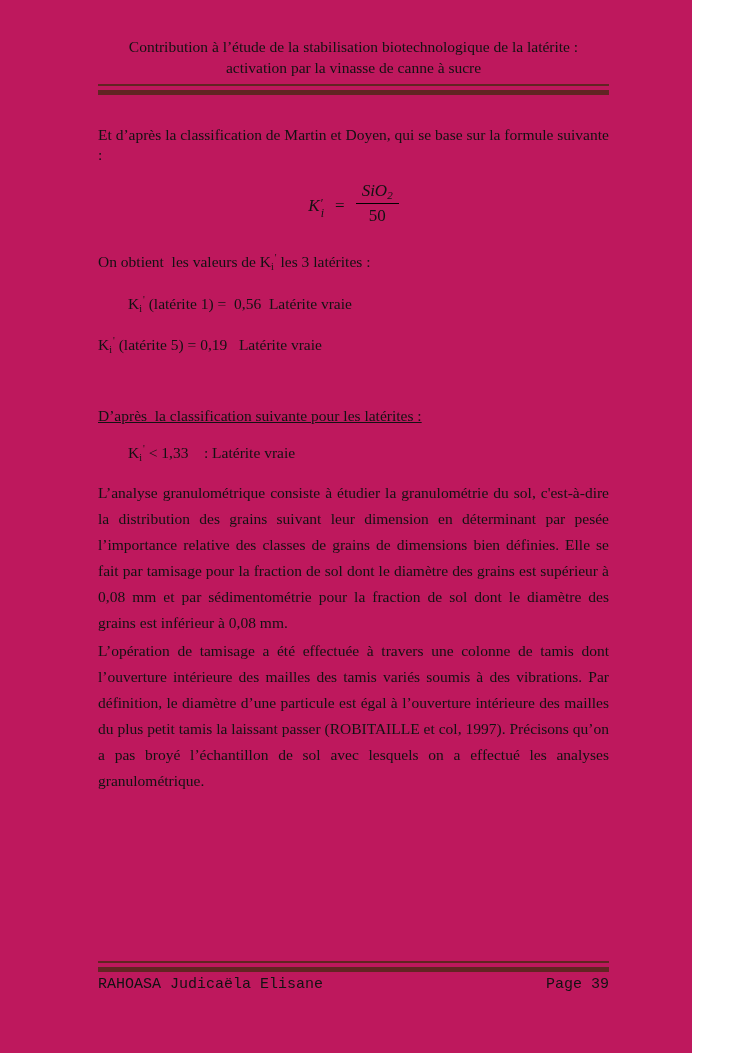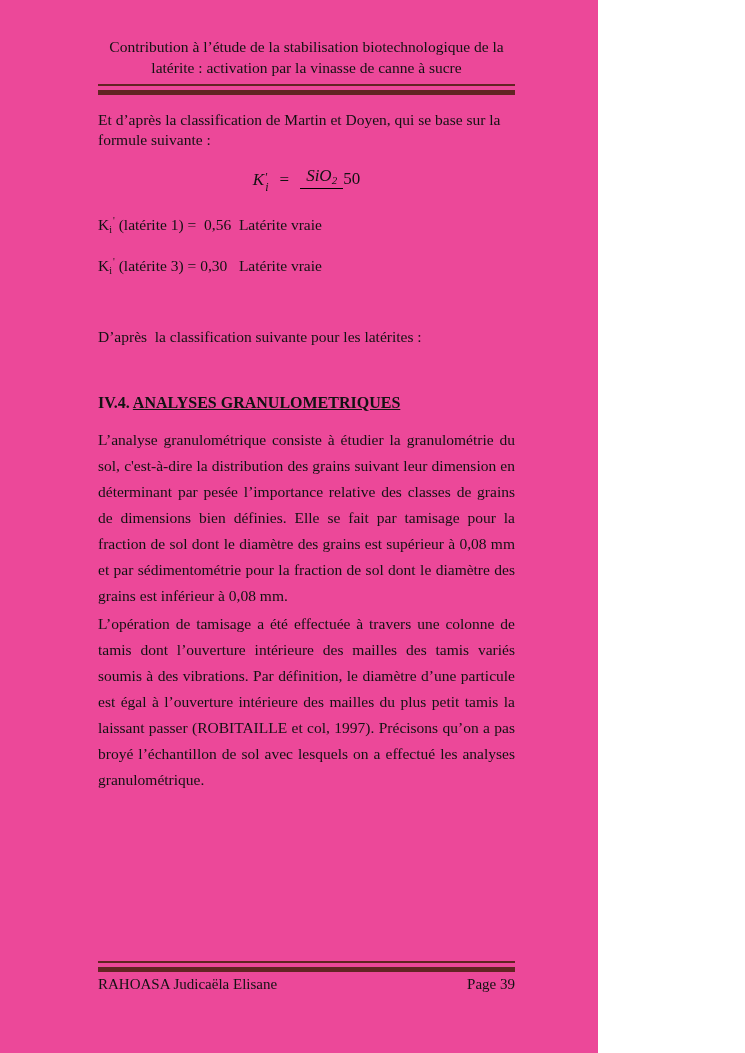--- a/index.html
+++ b/index.html
@@ -9,23 +9,23 @@
   }
   body {
     width: 745px;
     height: 1053px;
     overflow: hidden;
     font-family: "Liberation Serif", "DejaVu Serif", serif;
     color: #121212;
   }
   .page {
     position: relative;
-    width: 598px;
+    width: 692px;
     height: 1053px;
-    background: #ec4899;
+    background: #be185d;
   }
   .content {
     padding: 36px 83px 0 98px;
   }
 
   
   .header-title {
     text-align: center;
     font-size: 15.5px;
     line-height: 21px;
@@ -33,32 +33,32 @@
   }
   .rule {
     height: 4px;                       
     border-top: 2px solid #622423;     
     border-bottom: 5px solid #622423;  
   }
   .rule-header { margin-top: 6px; }
 
   
   .intro {
-    margin: 15px 0 0 0;
+    margin: 30px 0 0 0;
     font-size: 15.5px;
     line-height: 20px;
   }
   .kline {
     margin: 0 0 13px 0;
     font-size: 15.5px;
     line-height: 19px;
     white-space: pre-wrap;
   }
-  .kline-first { margin-top: 14px; }
-  .gap-top { margin-top: 47px; }
+  .kline-first { margin-top: 14px; margin-left: 30px; }
+  .gap-top { margin-top: 47px; text-decoration: underline; }
 
   .ki sub {
     font-size: 10px;
     vertical-align: -3px;
   }
   .ki sup {
     font-size: 10px;
     vertical-align: 6px;
     margin-left: 1px;
   }
@@ -91,21 +91,21 @@
   .eq { margin: 0 11px; font-style: normal; }
   .bigfrac { display: inline-flex; flex-direction: column; align-items: stretch; }
   .bf-top { display: flex; justify-content: center; padding-bottom: 4px; }
   .bf-bot {
     display: flex;
     justify-content: center;
     align-items: center;
     border-top: 1.5px solid #000;
     padding: 4px 6px 0 6px;
   }
-  .frac { display: inline-flex; flex-direction: row; align-items: center; justify-content: flex-end; }
+  .frac { display: inline-flex; flex-direction: column; align-items: center; justify-content: flex-end; }
   .f-top { padding: 0 6px 2px 6px; border-bottom: 1.5px solid #000; }
   .f-bot { padding-top: 2px; font-style: normal; }
   .plus { font-style: normal; margin: 0 6px; transform: translateY(4px); }
 
   
   .section-heading {
     margin: 48px 0 15px 0;
     font-size: 16px;
     font-weight: bold;
   }
@@ -126,20 +126,21 @@
     left: 98px;
     right: 83px;
     top: 961px;
   }
   .footer-row {
     display: flex;
     justify-content: space-between;
     align-items: baseline;
     padding-top: 4px;
     font-size: 15px;
+    font-family: Liberation Mono, monospace;
   }
 </style>
 </head>
 <body>
 
 <div class="page">
   <div class="content">
 
     <div class="header">
       <div class="header-title">Contribution à l’étude de la stabilisation biotechnologique de la latérite : activation par la vinasse de canne à sucre</div>
@@ -160,32 +161,33 @@
       <span class="bigfrac">
         <span class="bf-top">
           <span class="frac">
             <span class="f-top"><span>SiO</span><sub>2</sub></span>
             <span class="f-bot">50</span>
           </span>
         </span>
       </span>
     </div>
 
+    <p class="kline"><span>On obtient  les valeurs de </span><span class="ki"><span>K</span><sub>i</sub><sup>'</sup></span><span> les 3 latérites :</span></p>
 
     <p class="kline kline-first"><span></span><span class="ki"><span>K</span><sub>i</sub><sup>'</sup></span><span> (latérite 1) =  0,56  Latérite vraie</span></p>
 
 
-    <p class="kline"><span></span><span class="ki"><span>K</span><sub>i</sub><sup>'</sup></span><span> (latérite 3) = 0,30   Latérite vraie</span></p>
+    <p class="kline"><span></span><span class="ki"><span>K</span><sub>i</sub><sup>'</sup></span><span> (latérite 5) = 0,19   Latérite vraie</span></p>
 
     <p class="kline gap-top">D’après  la classification suivante pour les latérites :</p>
 
+    <p class="kline kline-first"><span></span><span class="ki"><span>K</span><sub>i</sub><sup>'</sup></span><span> &lt; 1,33    : Latérite vraie</span></p>
 
 
 
-    <h2 class="section-heading"><span class="hnum">IV.4.</span> <span class="htitle">ANALYSES GRANULOMETRIQUES</span></h2>
 
     <p class="body-p">L’analyse granulométrique consiste à étudier la granulométrie du sol, c'est-à-dire la distribution des grains suivant leur dimension en déterminant par pesée l’importance relative des classes de grains de dimensions bien définies. Elle se fait par tamisage pour la fraction de sol dont le diamètre des grains est supérieur à 0,08 mm et par sédimentométrie pour la fraction de sol dont le diamètre des grains est inférieur à 0,08 mm.</p>
     <p class="body-p">L’opération de tamisage a été effectuée à travers une colonne de tamis dont l’ouverture intérieure des mailles des tamis variés soumis à des vibrations. Par définition, le diamètre d’une particule est égal à l’ouverture intérieure des mailles du plus petit tamis la laissant passer (ROBITAILLE et col, 1997). Précisons qu’on a pas broyé l’échantillon de sol avec lesquels on a effectué les analyses granulométrique.</p>
 
   </div>
 
   <div class="footer">
     <div class="rule rule-footer"></div>
     <div class="footer-row">
       <span>RAHOASA Judicaëla Elisane</span>

